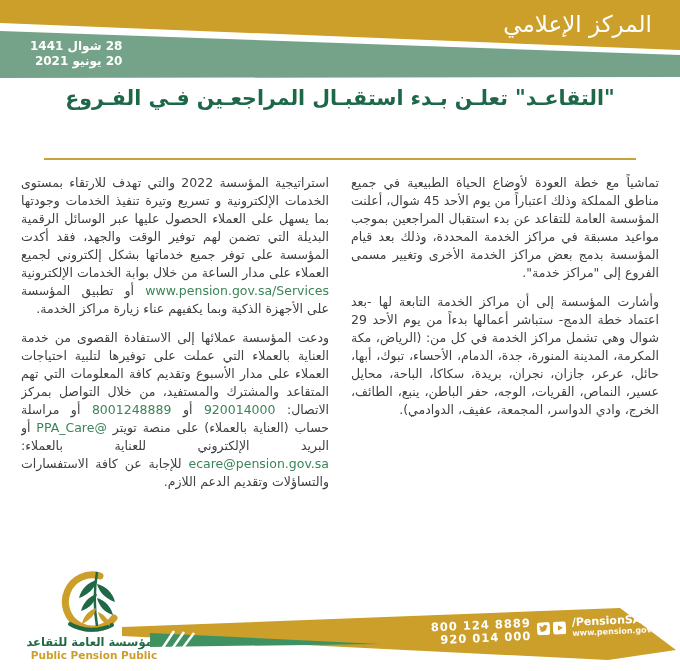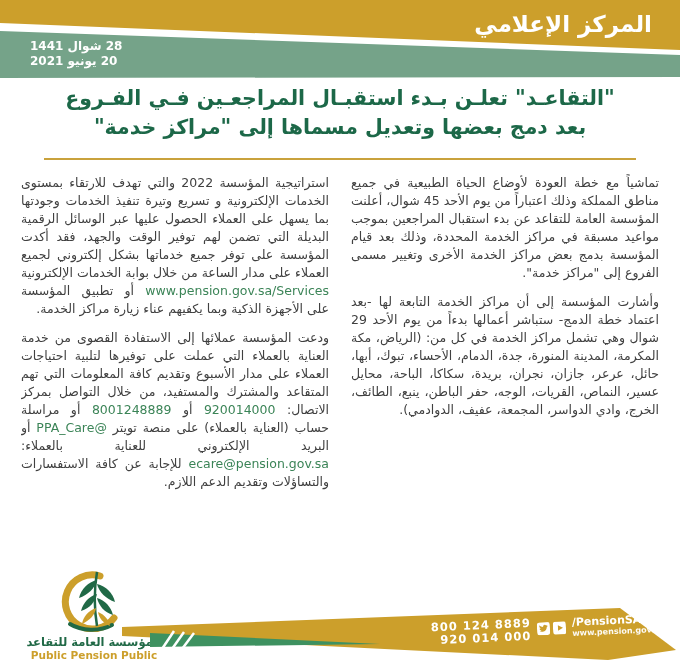--- a/index.html
+++ b/index.html
@@ -9,22 +9,22 @@
     --link_green:#3B8457;
     --body_text:#404040;
     --logo_green:#206946;
   }
   *{margin:0;padding:0;box-sizing:border-box;}
   body{font-family:"DejaVu Sans",sans-serif;background:#e8e8e8;}
   .page{position:relative;width:680px;height:671px;background:#ffffff;overflow:hidden;margin:0 auto;}
 
   
   .hdr-svg{position:absolute;top:0;left:0;}
-  .hdr-title{position:absolute;top:11px;right:28px;color:#ffffff;font-weight:bold;font-size:23px;direction:rtl;}
-  .hdr-dates{position:absolute;top:39px;left:30px;color:#ffffff;font-weight:bold;font-size:12px;line-height:15px;direction:rtl;text-align:left;}
+  .hdr-title{position:absolute;top:11px;right:28px;color:#ffffff;font-weight:normal;font-size:23px;direction:rtl;}
+  .hdr-dates{position:absolute;top:39px;left:30px;color:#ffffff;font-weight:bold;font-size:12px;line-height:15px;direction:rtl;text-align:right;}
 
   
   .headline{position:absolute;top:84px;left:0;width:680px;text-align:center;direction:rtl;
             color:var(--dark_green);font-weight:bold;font-size:20.5px;line-height:29px;}
   .divider{position:absolute;top:158px;left:44px;width:592px;height:2px;background:#C9A23C;}
 
   
   .body-cols{position:absolute;top:174px;left:21px;width:638px;height:430px;direction:rtl;
              display:flex;gap:22px;color:var(--body_text);font-size:12.5px;line-height:18px;
              text-align:justify;overflow:hidden;}
@@ -57,21 +57,20 @@
     <polygon points="0,31 680,55 680,77 0,78" fill="#75A389"></polygon>
   </svg>
   <div class="hdr-title">المركز الإعلامي</div>
   <div class="hdr-dates">
     <div>28 شوال 1441</div>
     <div>20 يونيو 2021</div>
   </div>
 
   <div class="headline">
     <div>"التقاعـد" تعلـن بـدء استقبـال المراجعـين فـي الفـروع</div>
-    <div>بعد دمج بعضها وتعديل مسماها إلى "مراكز خدمة"</div>
   </div>
   <div class="divider"></div>
 
   <div class="body-cols">
     <div class="col">
       <p>تماشياً مع خطة العودة لأوضاع الحياة الطبيعية في جميع مناطق المملكة وذلك اعتباراً من يوم الأحد 45 شوال، أعلنت المؤسسة العامة للتقاعد عن بدء استقبال المراجعين بموجب مواعيد مسبقة في مراكز الخدمة المحددة، وذلك بعد قيام المؤسسة بدمج بعض مراكز الخدمة الأخرى وتغيير مسمى الفروع إلى "مراكز خدمة".</p>
       <p>وأشارت المؤسسة إلى أن مراكز الخدمة التابعة لها -بعد اعتماد خطة الدمج- ستباشر أعمالها بدءاً من يوم الأحد 29 شوال وهي تشمل مراكز الخدمة في كل من: (الرياض، مكة المكرمة، المدينة المنورة، جدة، الدمام، الأحساء، تبوك، أبها، حائل، عرعر، جازان، نجران، بريدة، سكاكا، الباحة، محايل عسير، النماص، القريات، الوجه، حفر الباطن، ينبع، الطائف، الخرج، وادي الدواسر، المجمعة، عفيف، الدوادمي).</p>
     </div>
     <div class="col">
       <p><span>استراتيجية المؤسسة 2022 والتي تهدف للارتقاء بمستوى الخدمات الإلكترونية و تسريع وتيرة تنفيذ الخدمات وجودتها بما يسهل على العملاء الحصول عليها عبر الوسائل الرقمية البديلة التي تضمن لهم توفير الوقت والجهد، فقد أكدت المؤسسة على توفر جميع خدماتها بشكل إلكتروني لجميع العملاء على مدار الساعة من خلال بوابة الخدمات الإلكترونية </span><span class="grn">www.pension.gov.sa/Services</span><span> أو تطبيق المؤسسة على الأجهزة الذكية وبما يكفيهم عناء زيارة مراكز الخدمة.</span></p>

